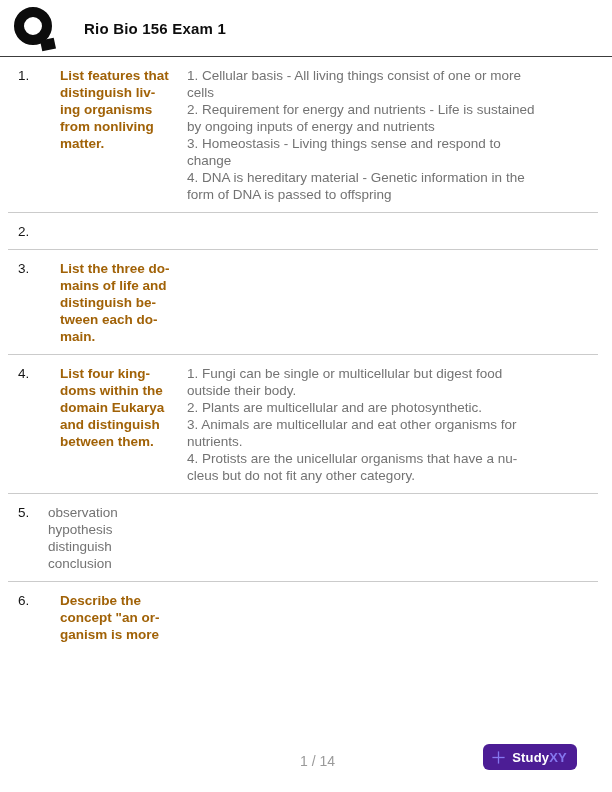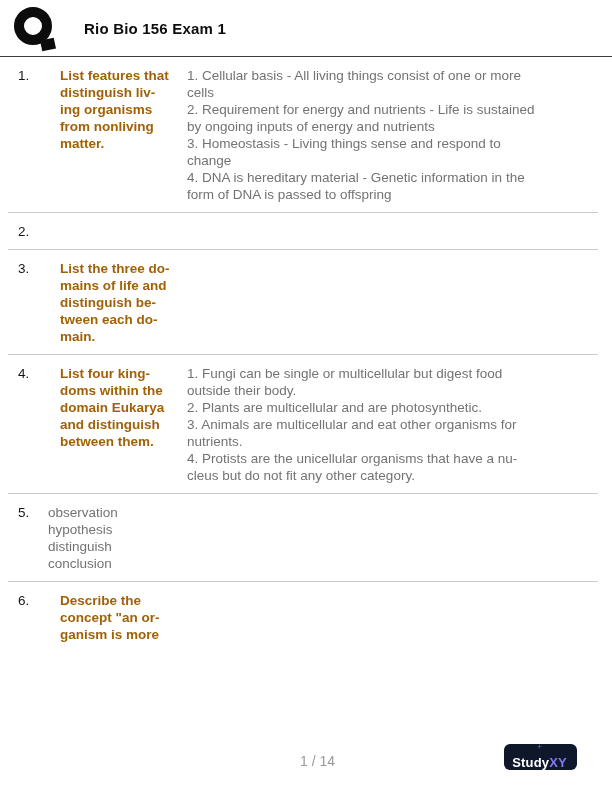--- a/index.html
+++ b/index.html
@@ -86,28 +86,27 @@
     text-align: center;
     font-size: 14px;
     color: #9a9a9a;
     margin-left: 23px;
   }
   .brand-badge {
     position: absolute;
     right: 35px;
     bottom: 22px;
     height: 26px;
-    background: #0f172a;
+    background: #4c1d95;
     border-radius: 6px;
     display: flex;
     align-items: center;
     padding: 0 10px 0 8px;
     gap: 6px;
     cursor: pointer;
-    flex-direction: column;
   }
   .brand-plus { width: 15px; height: 15px; display: block; }
   .brand-text { font-size: 13px; font-weight: 700; letter-spacing: 0.2px; }
   .brand-study { color: #ffffff; }
   .brand-xy { color: #8577ee; }
 </style>
 </head>
 <body>
 
 <div class="page">

